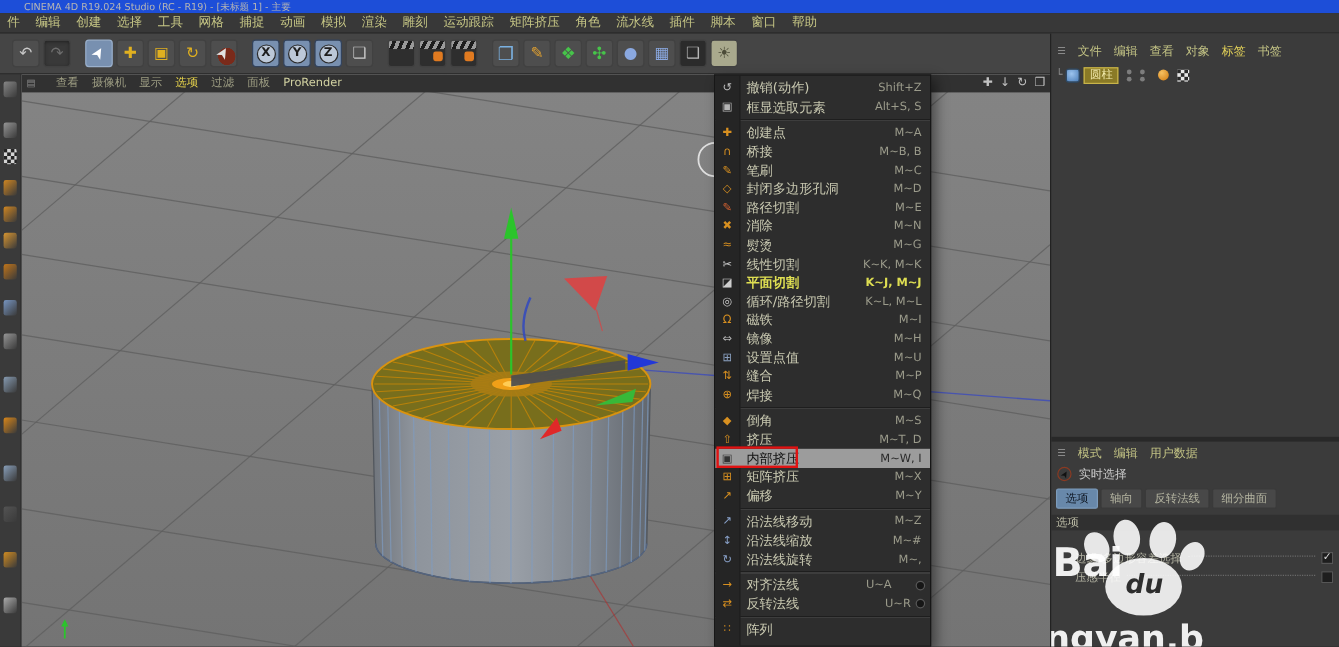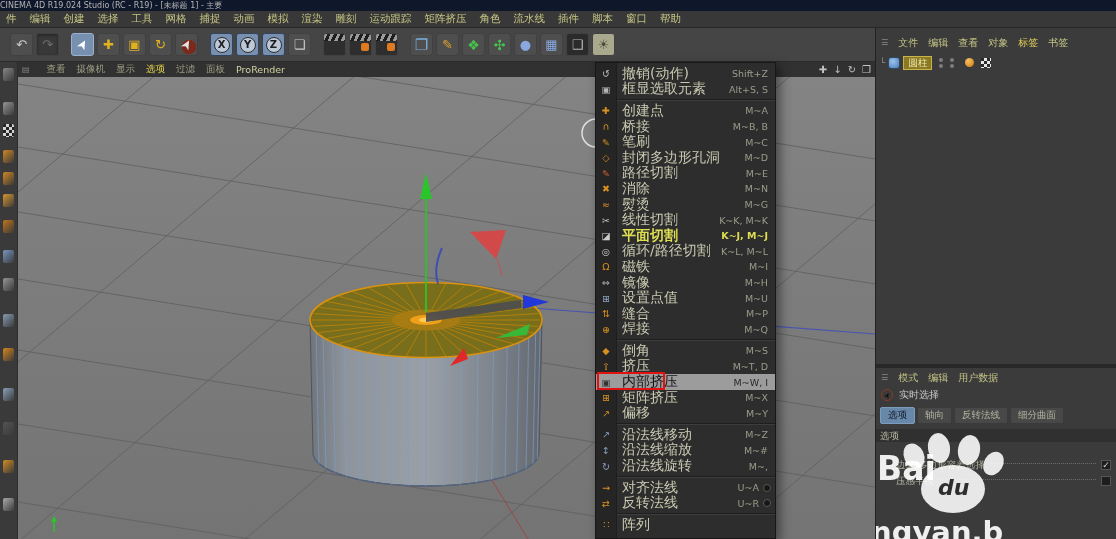--- a/index.html
+++ b/index.html
@@ -1,22 +1,22 @@
 <!DOCTYPE html>
 <html><head>
 <meta charset="utf-8">
 <style>
 *{box-sizing:border-box;margin:0;padding:0}
 html,body{width:1116px;height:539px;overflow:hidden;background:#2a2a2a;
 font-family:"DejaVu Sans","Liberation Sans",sans-serif}
 #app{position:relative;width:1116px;height:539px}
 .abs{position:absolute}
 
-#titlebar{left:0;top:0;width:1116px;height:11px;background:#0f172a;color:#b5b5b5;
-font-size:8px;line-height:11px;padding-left:0;white-space:nowrap}
+#titlebar{left:0;top:0;width:1116px;height:11px;background:#1d4ed8;color:#b5b5b5;
+font-size:8px;line-height:11px;padding-left:20px;white-space:nowrap}
 #menubar{left:0;top:11px;width:1116px;height:17px;background:#383838;border-bottom:1px solid #262626;
 display:flex;align-items:center;gap:13px;padding:0 6px;font-size:10.5px;color:#c6c685;white-space:nowrap}
 .mb-item{cursor:default}
 
 #toolbar{left:0;top:28px;width:1116px;height:34px;background:#454545;border-bottom:1px solid #2a2a2a;
 display:flex;align-items:center;gap:3px;padding-left:10px}
 .tb-icon{width:23px;height:23px;border-radius:3px;display:flex;align-items:center;justify-content:center;
 font-size:13px;color:#c9c9c9;background:#4e4e4e;border:1px solid #414141;position:relative;flex:0 0 auto}
 .tb-icon.gap{margin-left:9px}
 .v-inset{background:#393939;box-shadow:inset 0 1px 3px #222;color:#6e6e6e}
@@ -48,21 +48,21 @@
 .vp-micon{color:#8a8a8a;font-size:8px;margin-right:6px}
 #vpnav{position:absolute;right:4px;top:0;height:15px;display:flex;gap:6px;align-items:center;
 color:#c2c2c2;font-size:10px}
 #vpnav span{cursor:pointer}
 
 #ctxmenu{left:595px;top:62px;width:181px;height:477px;background:#2d2d2d;border:1px solid #171717;
 box-shadow:4px 4px 10px rgba(0,0,0,.45);overflow:hidden;padding-top:3px}
 #cm-gutter{position:absolute;left:0;top:0;bottom:0;width:21px;background:#252525;border-right:1px solid #1e1e1e}
 .cm-row{position:relative;height:15.6px;display:flex;align-items:center;cursor:pointer}
 .cm-ic{width:14px;margin-left:3px;text-align:center;font-size:9.5px;flex:0 0 auto}
-.cm-label{margin-left:9px;font-size:14px;color:#c9c9b1;white-space:nowrap}
+.cm-label{margin-left:9px;font-size:11px;color:#c9c9b1;white-space:nowrap}
 .cm-sc{margin-left:auto;margin-right:7px;font-size:9.5px;color:#9b9b8b;white-space:nowrap}
 .cm-row.emph .cm-label,.cm-row.emph .cm-sc{color:#dede52;font-weight:bold}
 .cm-row.hl{background:#9c9c9c}
 .cm-row.hl .cm-label{color:#141414}
 .cm-row.hl .cm-sc{color:#2a2a2a}
 .cm-row.hl .redbox{position:absolute;left:1px;top:-2px;width:68px;height:18px;border:2px solid #e01212}
 .cm-sep{height:6px;background:linear-gradient(#2d2d2d 2px,#1e1e1e 2px,#1e1e1e 3px,#3d3d3d 3px,#3d3d3d 4px,#2d2d2d 4px)}
 .cm-badge{width:8px;height:8px;border-radius:50%;background:#161616;border:1px solid #585858;
 margin-right:4px;margin-left:4px;flex:0 0 auto}
 
@@ -483,21 +483,21 @@
         </div>
         <div class="cm-row">
           <span class="cm-ic" style="color: rgb(136, 160, 200);">↻</span>
           <span class="cm-label">沿法线旋转</span>
           <span class="cm-sc">M~,</span>
         </div>
         <div class="cm-sep"></div>
         <div class="cm-row">
           <span class="cm-ic" style="color: rgb(216, 144, 32);">→</span>
           <span class="cm-label">对齐法线</span>
-          <span class="cm-sc" style="margin-right: 0px;">U~A</span>
+          <span class="cm-sc" style="margin-right: 16px;">U~A</span>
           <span class="cm-badge"></span>
         </div>
         <div class="cm-row">
           <span class="cm-ic" style="color: rgb(216, 144, 32);">⇄</span>
           <span class="cm-label">反转法线</span>
           <span class="cm-sc" style="margin-right: 0px;">U~R</span>
           <span class="cm-badge"></span>
         </div>
         <div class="cm-sep"></div>
         <div class="cm-row">

